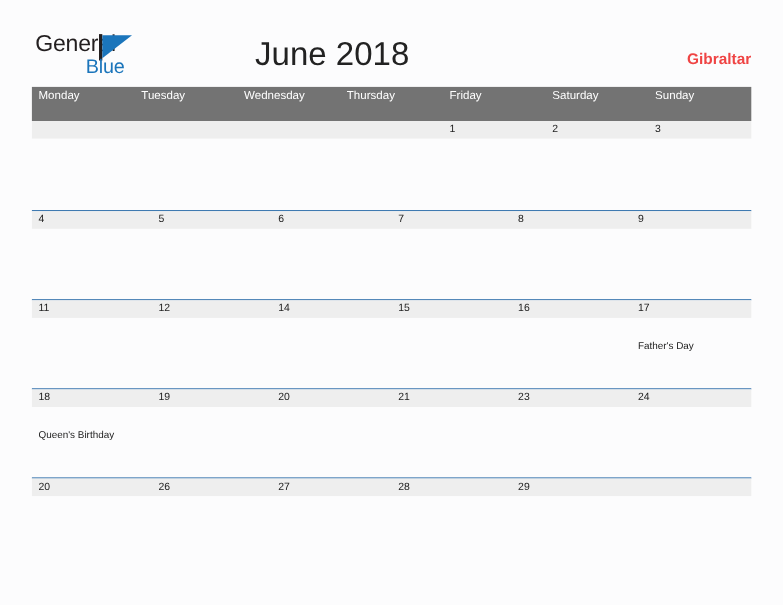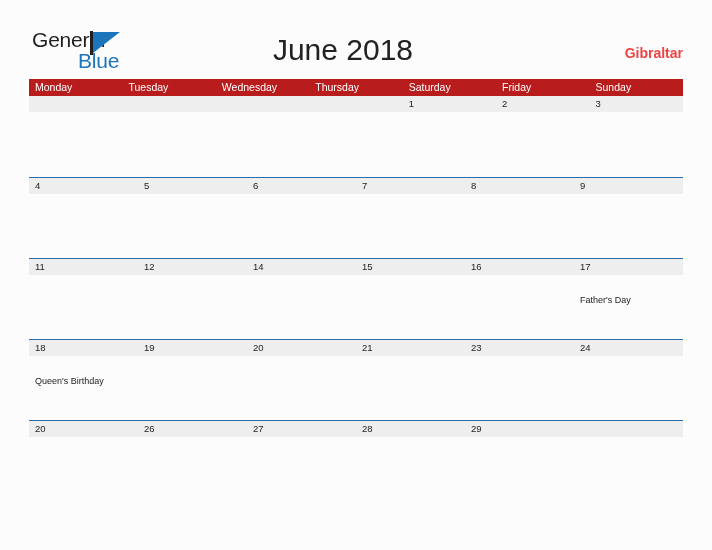--- a/index.html
+++ b/index.html
@@ -41,21 +41,21 @@
     font-size: 21px;
     color: #231f20;
     letter-spacing: -0.2px;
     line-height: 21px;
     font-family: "Liberation Sans", sans-serif;
   }
   .logo-blue {
     position: absolute;
     left: 46px;
     top: 21px;
-    font-size: 21px;
+    font-size: 18px;
     color: #1b75bb;
     letter-spacing: -0.2px;
     line-height: 21px;
     font-family: "Liberation Sans", sans-serif;
   }
   .logo-mark {
     position: absolute;
     left: 58px;
     top: 2px;
     width: 32px;
@@ -81,21 +81,20 @@
 
   .cal-title {
     position: absolute;
     left: 0;
     top: 33px;
     width: 604px;
     text-align: center;
     font-size: 30px;
     color: #222;
     font-family: "Liberation Sans", sans-serif;
-    padding-left: 41px;
   }
 
   .locale {
     position: absolute;
     right: 29px;
     top: 45px;
     font-size: 14px;
     font-weight: bold;
     color: #ef4444;
     font-family: "Liberation Sans", sans-serif;
@@ -104,22 +103,22 @@
   
   .calendar {
     position: absolute;
     left: 29px;
     top: 79px;
     width: 654px;
   }
   .weekday-row {
     display: flex;
     width: 100%;
-    height: 17px;
-    background: #b91c1c;
+    height: 31px;
+    background: #737373;
   }
   .weekday {
     flex: 1 1 0;
     color: #ffffff;
     font-size: 10.5px;
     line-height: 17px;
     padding-left: 6px;
     box-sizing: border-box;
     font-family: "Liberation Sans", sans-serif;
     white-space: nowrap;
@@ -200,22 +199,22 @@
 
   </div>
 
   <div class="calendar">
 
     <div class="weekday-row">
       <div class="weekday">Monday</div>
       <div class="weekday">Tuesday</div>
       <div class="weekday">Wednesday</div>
       <div class="weekday">Thursday</div>
+      <div class="weekday">Friday</div>
       <div class="weekday">Saturday</div>
-      <div class="weekday">Friday</div>
       <div class="weekday">Sunday</div>
     </div>
 
     <div class="week-row first">
       <div class="week-band"></div>
       <div class="week-cells">
         <div class="day-cell">
           <div class="day-num"></div>
           <div class="event"></div>
         </div>

